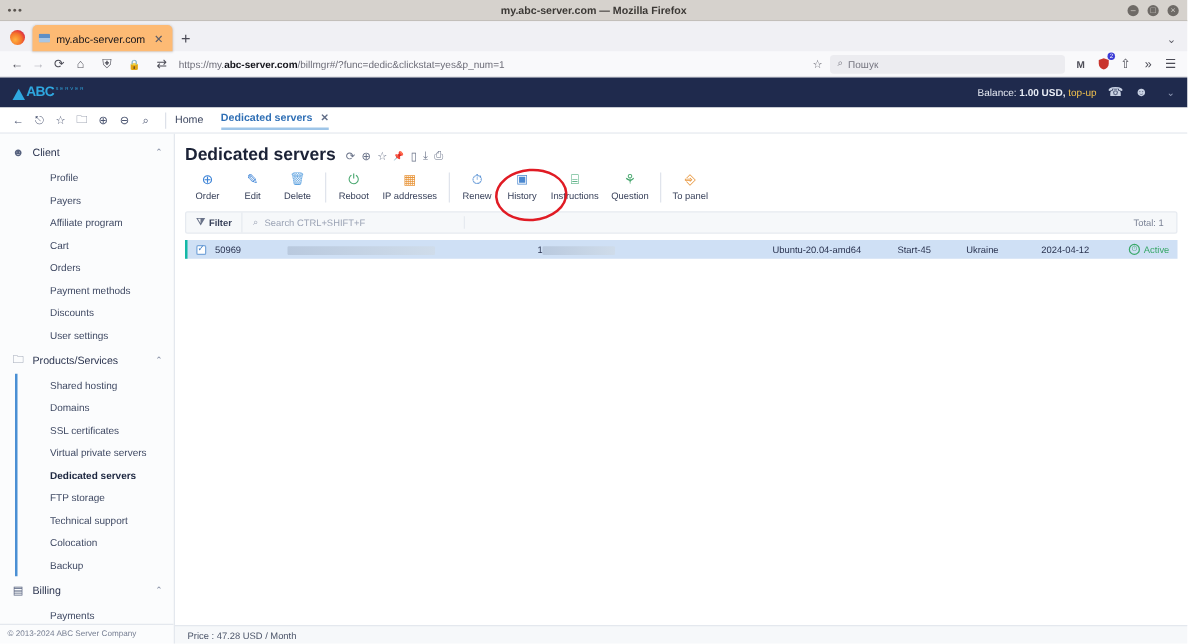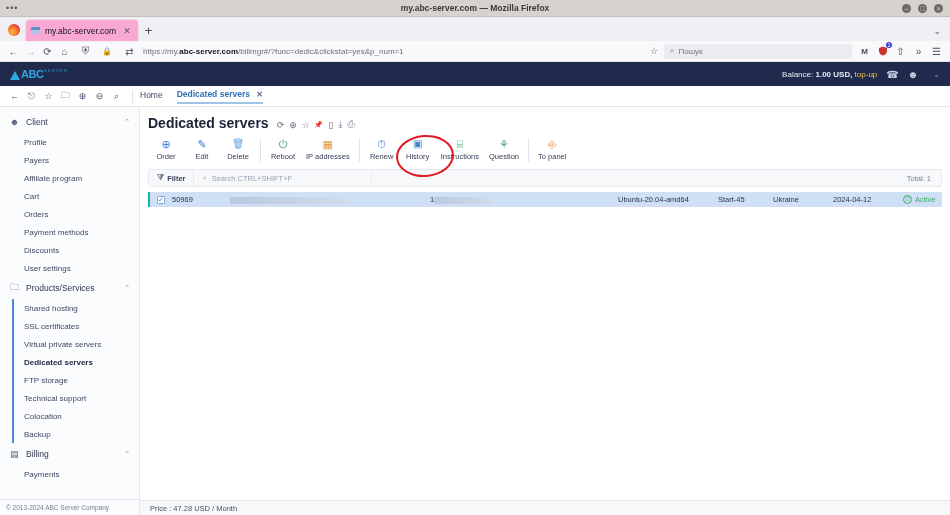--- a/index.html
+++ b/index.html
@@ -31,21 +31,21 @@
   .tabstrip {
     height: 24px; background: #f0f0f4; display: flex; align-items: flex-end;
     padding-left: 4px; flex: 0 0 auto; position: relative;
   }
   .ff-logo {
     width: 12px; height: 12px; border-radius: 50%;
     background: radial-gradient(circle at 35% 65%, #ffb23f 0%, #f5762b 45%, #e33b3b 70%, #8b2fb0 100%);
     margin: 0 6px 5px 4px; flex: 0 0 auto;
   }
   .tab {
-    height: 21px; min-width: 105px; background: #f9a8d4; border-radius: 4px 4px 0 0;
+    height: 21px; min-width: 105px; background: #fdba74; border-radius: 4px 4px 0 0;
     display: flex; align-items: center; padding: 0 5px; gap: 5px;
     box-shadow: 0 0 2px rgba(0,0,0,.18);
   }
   .tab-fav { width: 9px; height: 7px; background: #7ba7d7; border-radius: 1px; flex: 0 0 auto;
              background-image: linear-gradient(#5f8fc6 50%, #a9c6e4 50%); }
   .tab-label { font-size: 8.5px; color: #14141b; white-space: nowrap; overflow: hidden; }
   .tab-close { font-size: 9px; color: #5b5b66; margin-left: auto; padding: 0 2px; cursor: pointer; }
   .newtab { font-size: 13px; color: #4a4a55; padding: 0 7px 3px 7px; cursor: pointer; }
   .tabstrip-chev { margin-left: auto; font-size: 9px; color: #55555f; padding: 0 9px 5px 0; }
 
@@ -118,21 +118,21 @@
     width: 140px; flex: 0 0 140px; background: #fbfcfd; border-right: 1px solid #e4e8ee;
     display: flex; flex-direction: column; position: relative; overflow: hidden;
   }
   .side-scroll { flex: 1 1 auto; overflow: hidden; padding-top: 4px; }
   .grp {
     display: flex; align-items: center; gap: 6px; height: 22px; padding: 0 9px;
     font-size: 8.5px; color: #2c3550;
   }
   .grp-ico { font-size: 9px; color: #55607d; width: 11px; text-align: center; }
   .grp-chev { margin-left: auto; font-size: 7px; color: #8a93a8; }
-  .sub-items { position: relative; }
+  .sub-items { position: relative; padding-left: 16px; }
   .sub-items.bar::before {
     content: ""; position: absolute; left: 12px; top: 0; bottom: 0; width: 2px; background: #4a8fd4;
   }
   .item {
     height: 18px; display: flex; align-items: center; padding-left: 24px;
     font-size: 8px; color: #3f4963;
   }
   .item.active { font-weight: bold; color: #1d2740; }
   .side-foot {
     height: 16px; border-top: 1px solid #e4e8ee; display: flex; align-items: center;
@@ -330,20 +330,21 @@
           <div class="item">User settings</div>
         </div>
 
         <div class="grp">
           <span class="grp-ico">🗀</span>
           <span>Products/Services</span>
           <span class="grp-chev">⌃</span>
         </div>
         <div class="sub-items bar">
           <div class="item">Shared hosting</div>
+          <div class="item">Domains</div>
           <div class="item">SSL certificates</div>
           <div class="item">Virtual private servers</div>
           <div class="item active">Dedicated servers</div>
           <div class="item">FTP storage</div>
           <div class="item">Technical support</div>
           <div class="item">Colocation</div>
           <div class="item">Backup</div>
         </div>
 
         <div class="grp">

